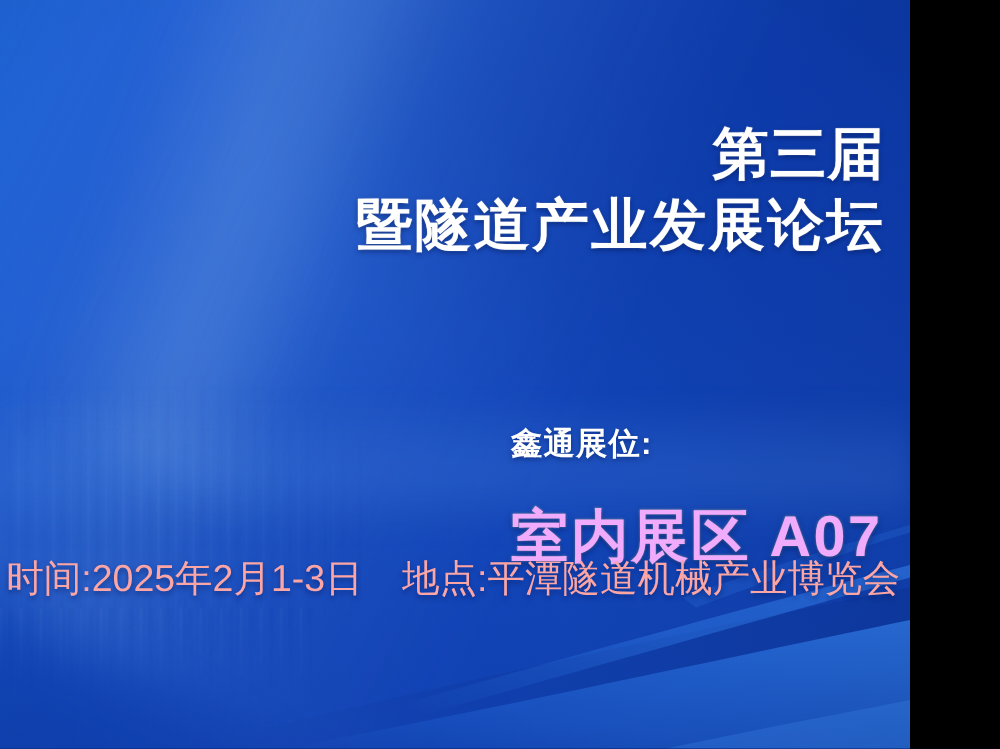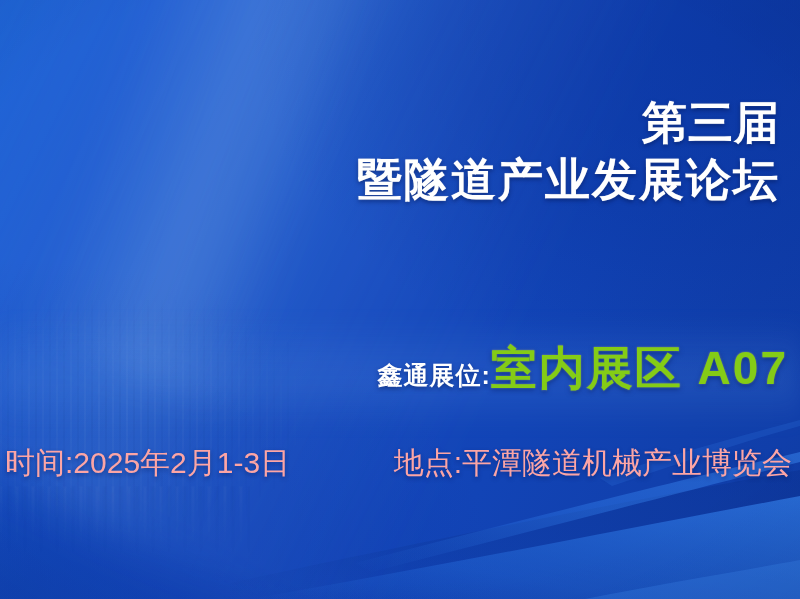--- a/index.html
+++ b/index.html
@@ -7,21 +7,21 @@
     margin: 0;
     padding: 0;
     background: #000;
   }
   body {
     font-family: "Liberation Sans", "DejaVu Sans", sans-serif;
   }
 
   .banner {
     position: relative;
-    width: 800px;
+    width: 728px;
     height: 599px;
     overflow: hidden;
     background: #1347BE;
   }
 
   
   .bg-base {
     position: absolute;
     inset: 0;
     background: linear-gradient(118deg,
@@ -175,37 +175,38 @@
     text-shadow:
       0 2px 4px rgba(0,20,80,0.55),
       0 0 1px rgba(255,255,255,0.6);
   }
   .title-1 { font-size: 45px; margin-bottom: 13px; }
   .title-2 { font-size: 45px; margin-bottom: 13px; letter-spacing: 2px; }
   .title-3 { font-size: 45px; letter-spacing: 2px; font-family: Liberation Serif, serif; }
 
   .booth-row {
     position: absolute;
-    right: 12px;
+    right: 22px;
     top: 338px;
     display: flex;
     align-items: baseline;
     justify-content: flex-end;
-    gap: 0;
+    gap: 28px;
     white-space: nowrap;
+    flex-direction: column;
   }
   .booth-label {
     color: #ffffff;
     font-size: 25px;
     font-weight: bold;
     letter-spacing: 1px;
     text-shadow: 0 2px 4px rgba(0,20,80,0.5);
   }
   .booth-value {
-    color: #84cc16;
+    color: #f0abfc;
     font-size: 46px;
     font-weight: bold;
     letter-spacing: 2px;
     text-shadow:
       0 2px 5px rgba(0,25,95,0.55),
       0 0 2px rgba(255,240,140,0.55);
   }
 
   .info-row {
     position: absolute;

